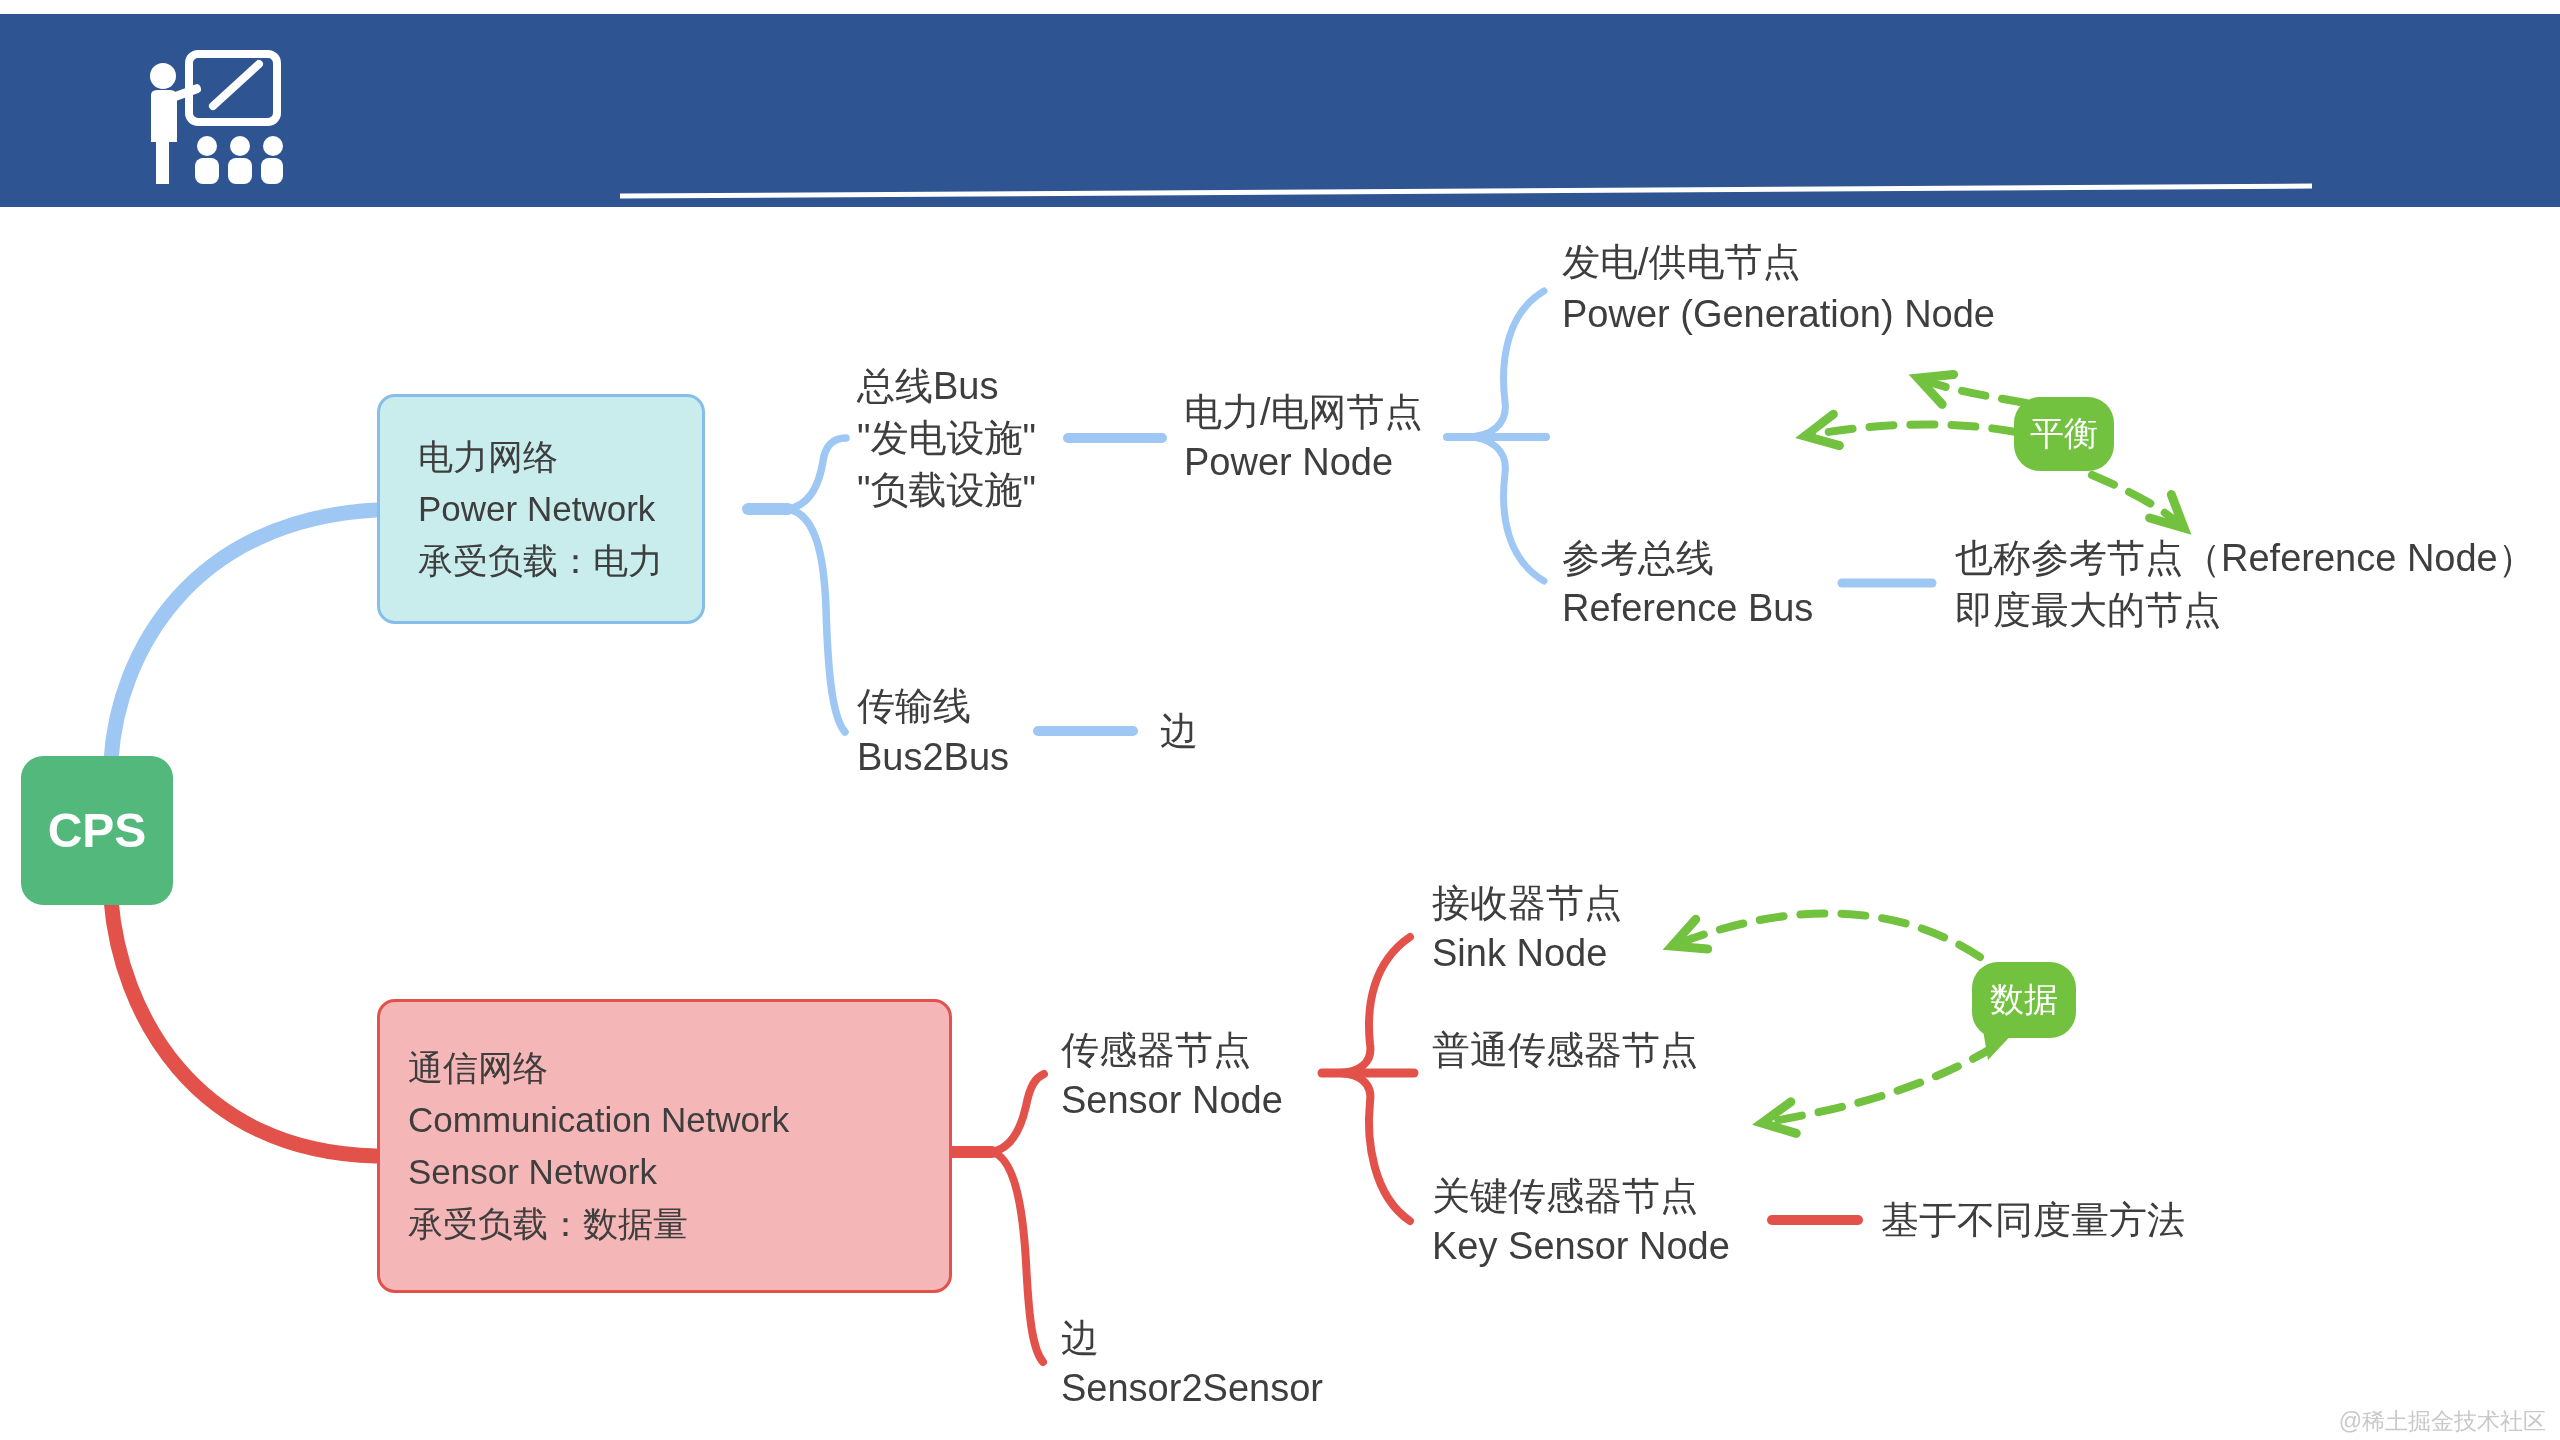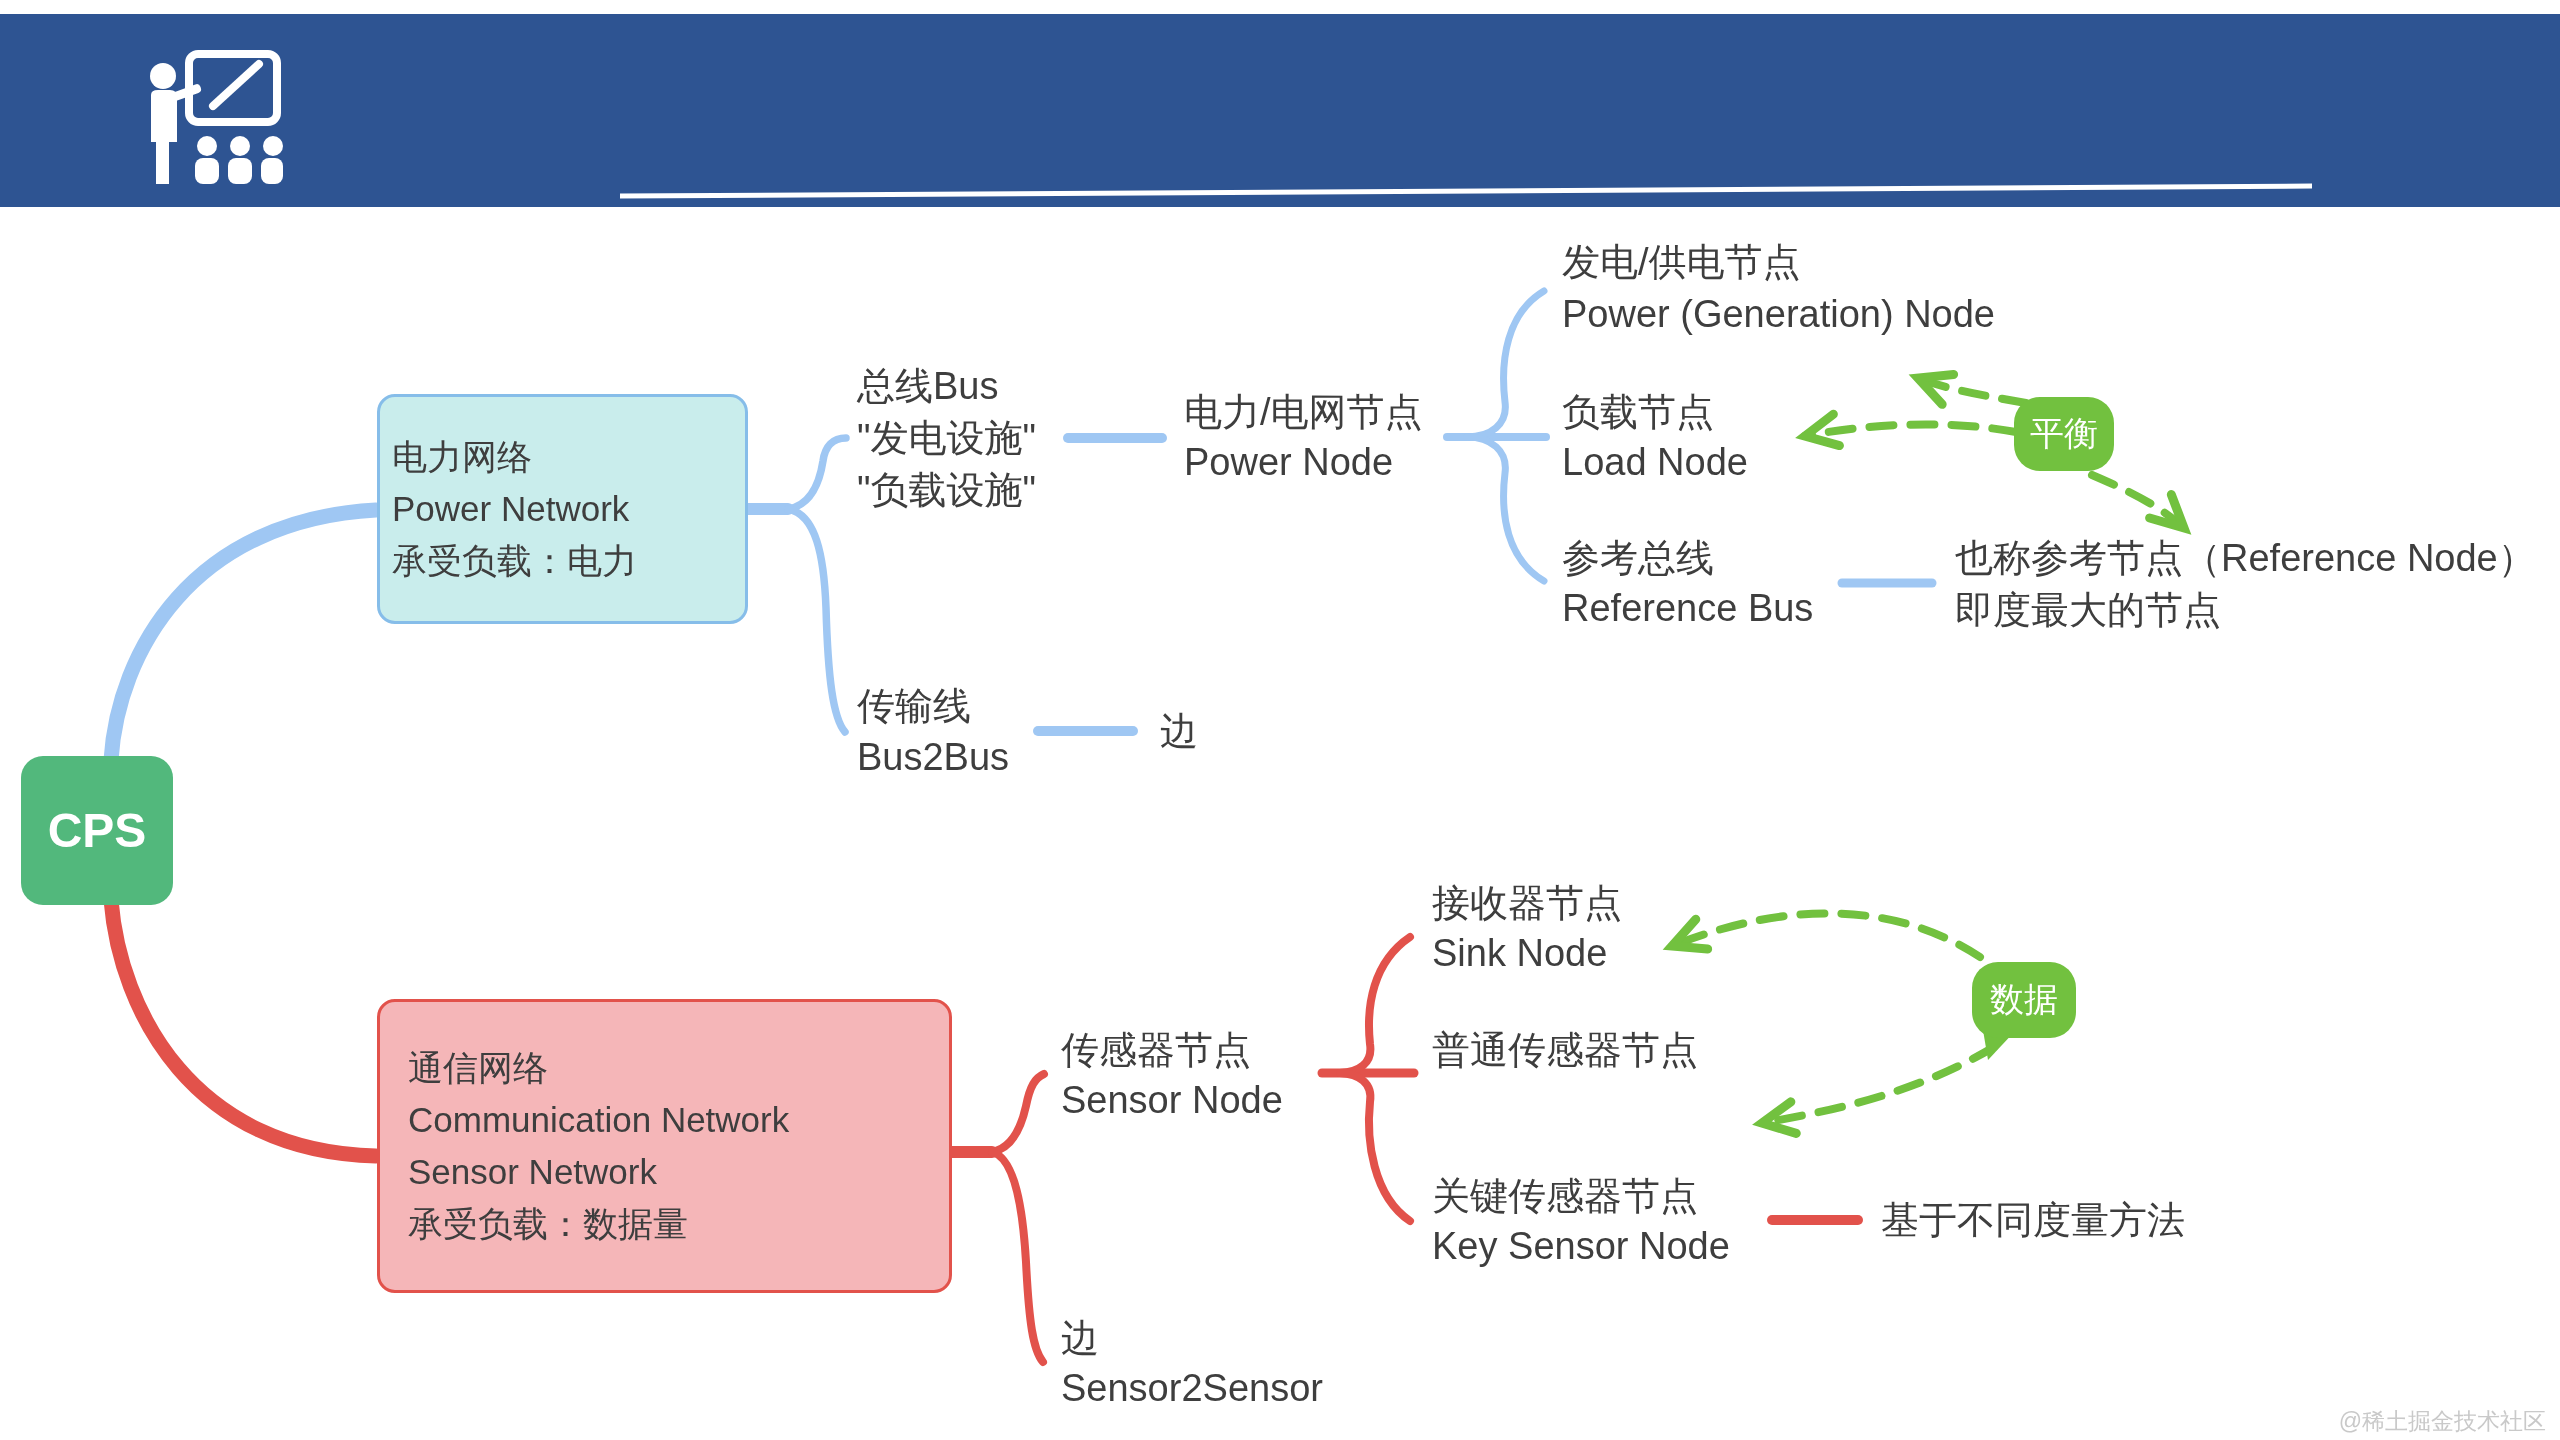--- a/index.html
+++ b/index.html
@@ -18,21 +18,21 @@
   
   svg.links{position:absolute;left:0;top:0;width:2560px;height:1440px;}
   .blue{stroke:#9FC7F3;fill:none;stroke-linecap:round;}
   .red{stroke:#E2524B;fill:none;stroke-linecap:round;}
   .gdash{stroke:#72C13F;fill:none;stroke-linecap:round;stroke-width:8;stroke-dasharray:24 17;}
   
   .node{position:absolute;white-space:nowrap;font-size:38px;line-height:50px;}
   .node div{white-space:nowrap;}
   .box{position:absolute;box-sizing:border-box;border-radius:18px;display:flex;flex-direction:column;justify-content:center;}
   .box div{white-space:nowrap;font-size:35px;line-height:52px;}
-  .power-box{left:377px;top:394px;width:371px;height:230px;background:#C9EDEC;border:3px solid #86BDE9;padding-left:12px;}
+  .power-box{left:377px;top:394px;width:328px;height:230px;background:#C9EDEC;border:3px solid #86BDE9;padding-left:38px;}
   .comm-box{left:377px;top:999px;width:575px;height:294px;background:#F5B6B8;border:3px solid #E2524B;padding-left:28px;}
   .root-box{
     position:absolute;left:21px;top:756px;width:152px;height:149px;background:#52B87C;border-radius:22px;
     display:flex;align-items:center;justify-content:center;color:#ffffff;font-size:48px;font-weight:bold;
   }
   .glabel{
     position:absolute;background:#72C13F;border-radius:26px;color:#ffffff;font-size:34px;
     display:flex;align-items:center;justify-content:center;
   }
   .balance{left:2014px;top:397px;width:100px;height:74px;}
@@ -119,24 +119,20 @@
   <div class="node" style="left:1184px;top:387px;">
     <div>电力/电网节点</div>
     <div>Power Node</div>
   </div>
 
   <div class="node" style="left:1562px;top:236px;line-height:52px;">
     <div>发电/供电节点</div>
     <div>Power (Generation) Node</div>
   </div>
 
-  <div class="node" style="left:1562px;top:387px;">
-    <div>负载节点</div>
-    <div>Load Node</div>
-  </div>
 
   <div class="node" style="left:1562px;top:533px;">
     <div>参考总线</div>
     <div>Reference Bus</div>
   </div>
 
   <div class="node" style="left:1955px;top:532px;line-height:52px;">
     <div>也称参考节点（Reference Node）</div>
     <div>即度最大的节点</div>
   </div>

